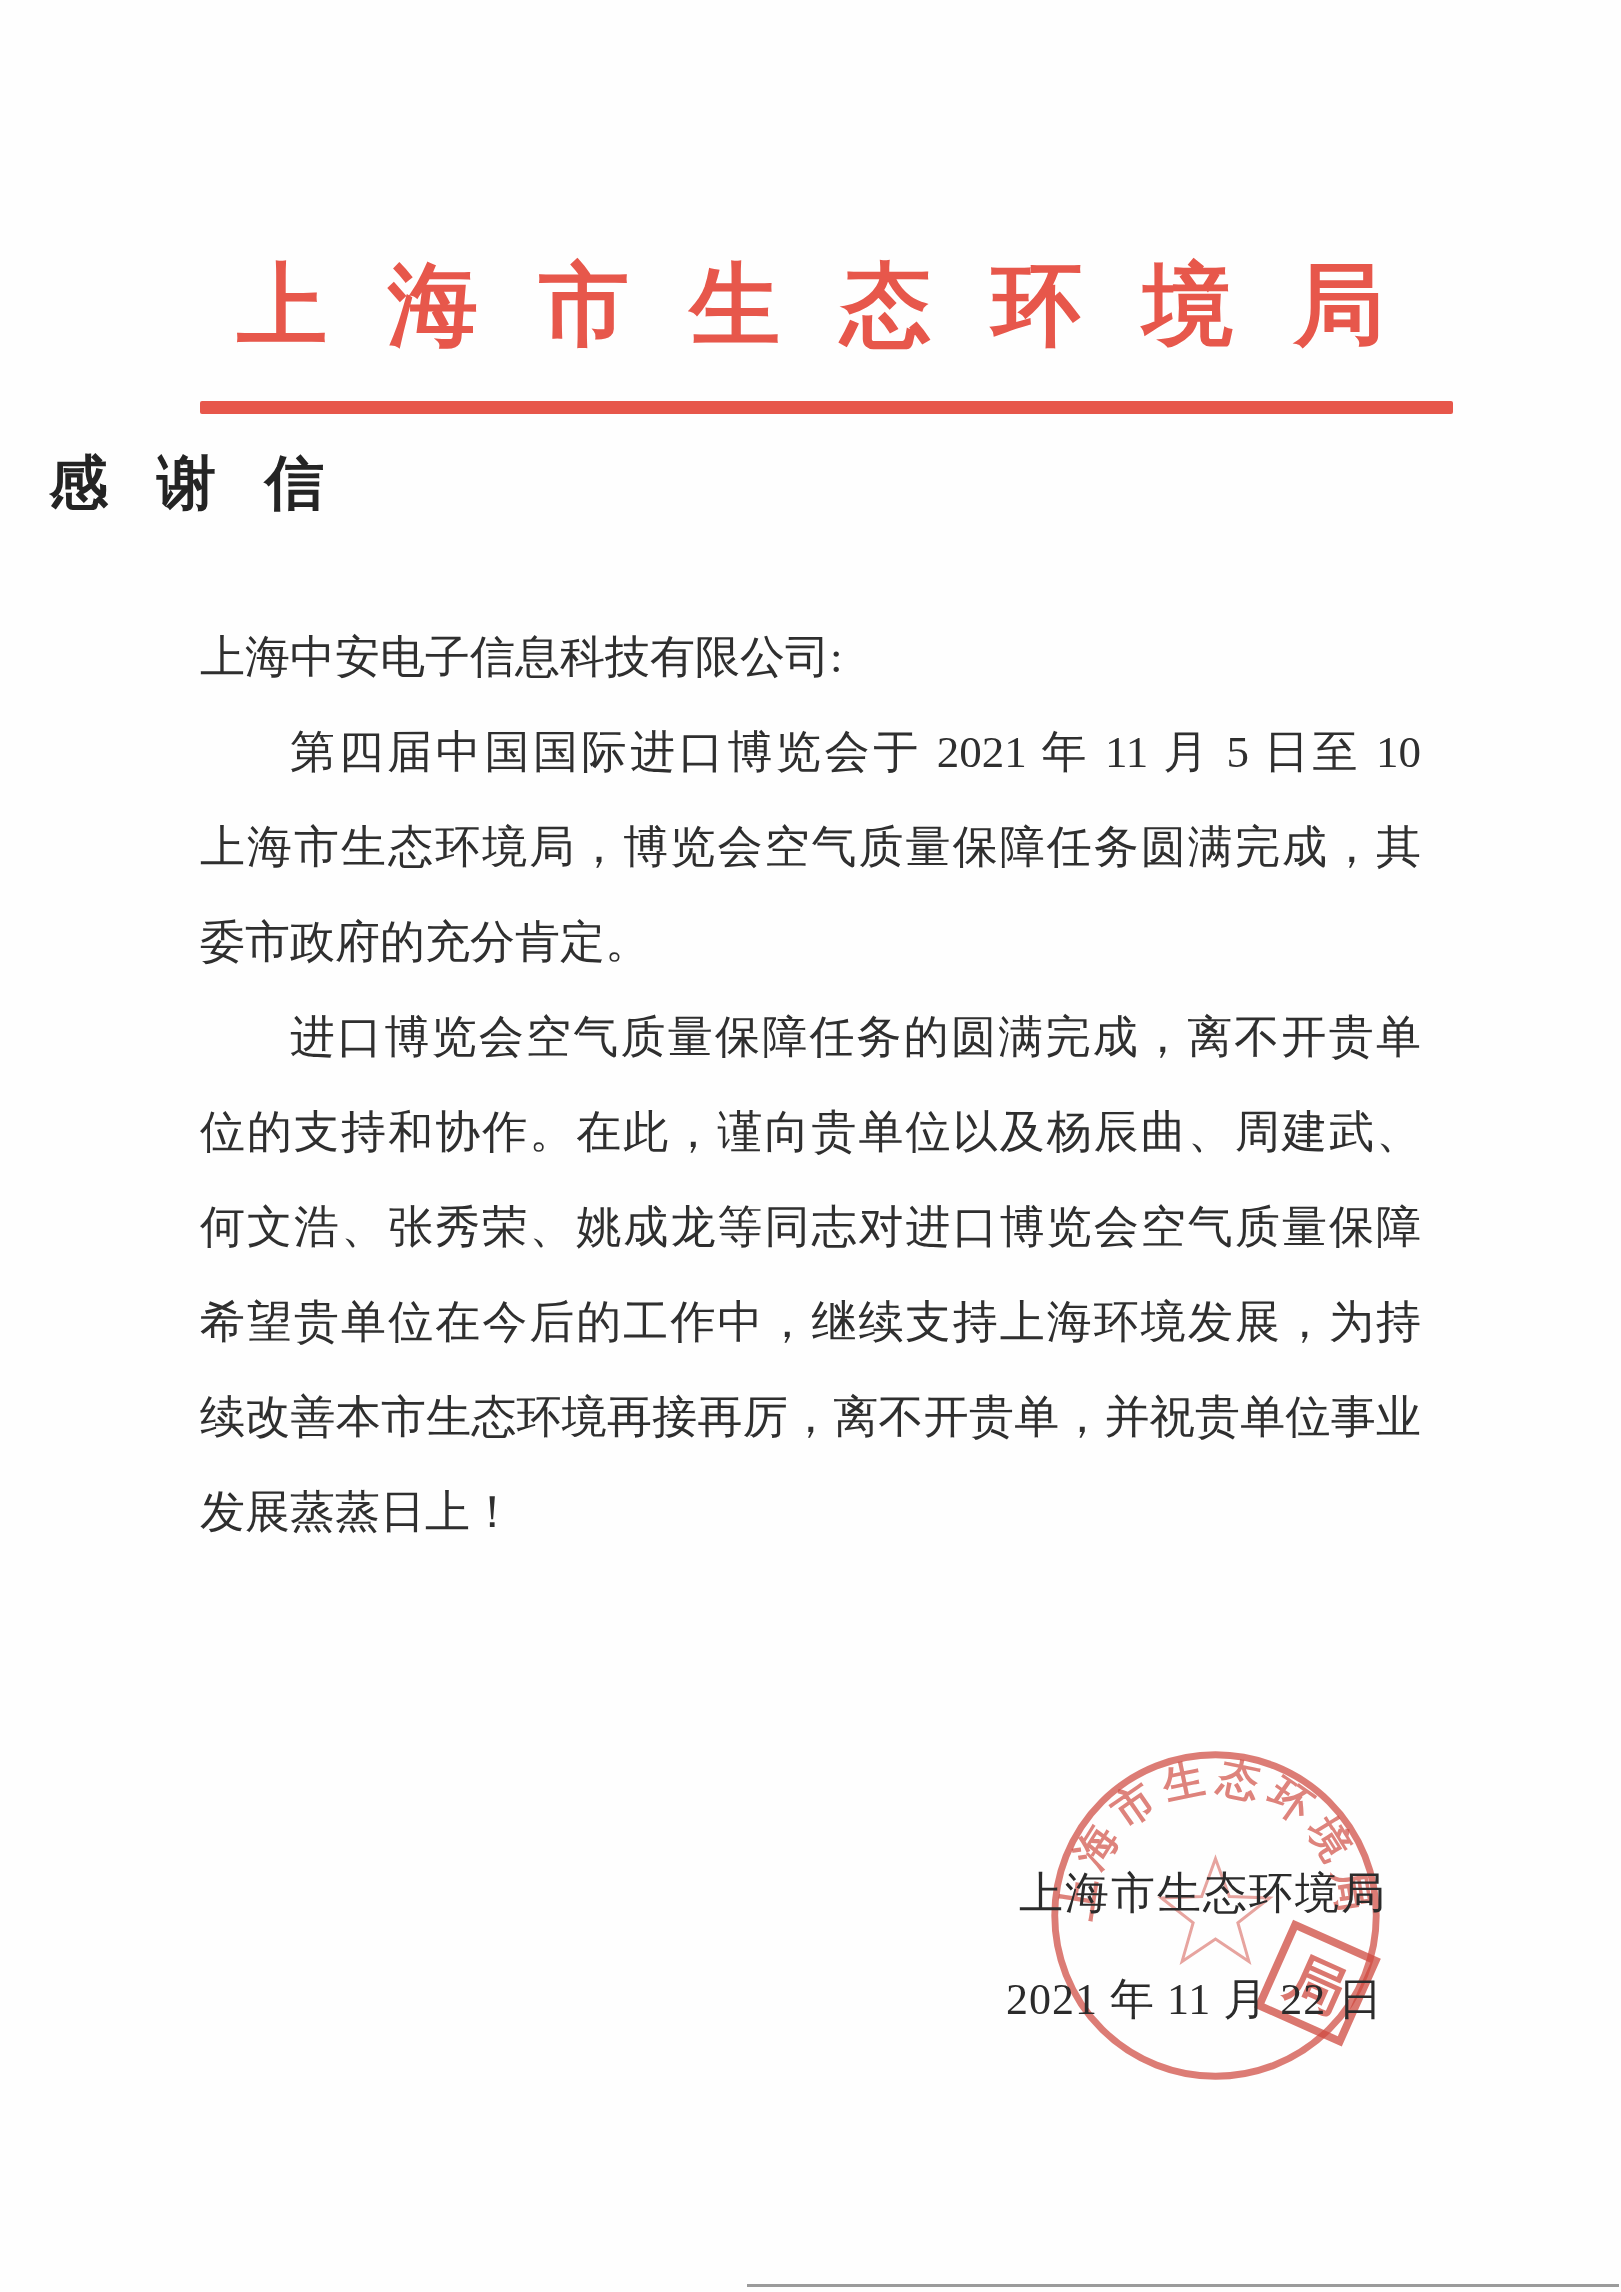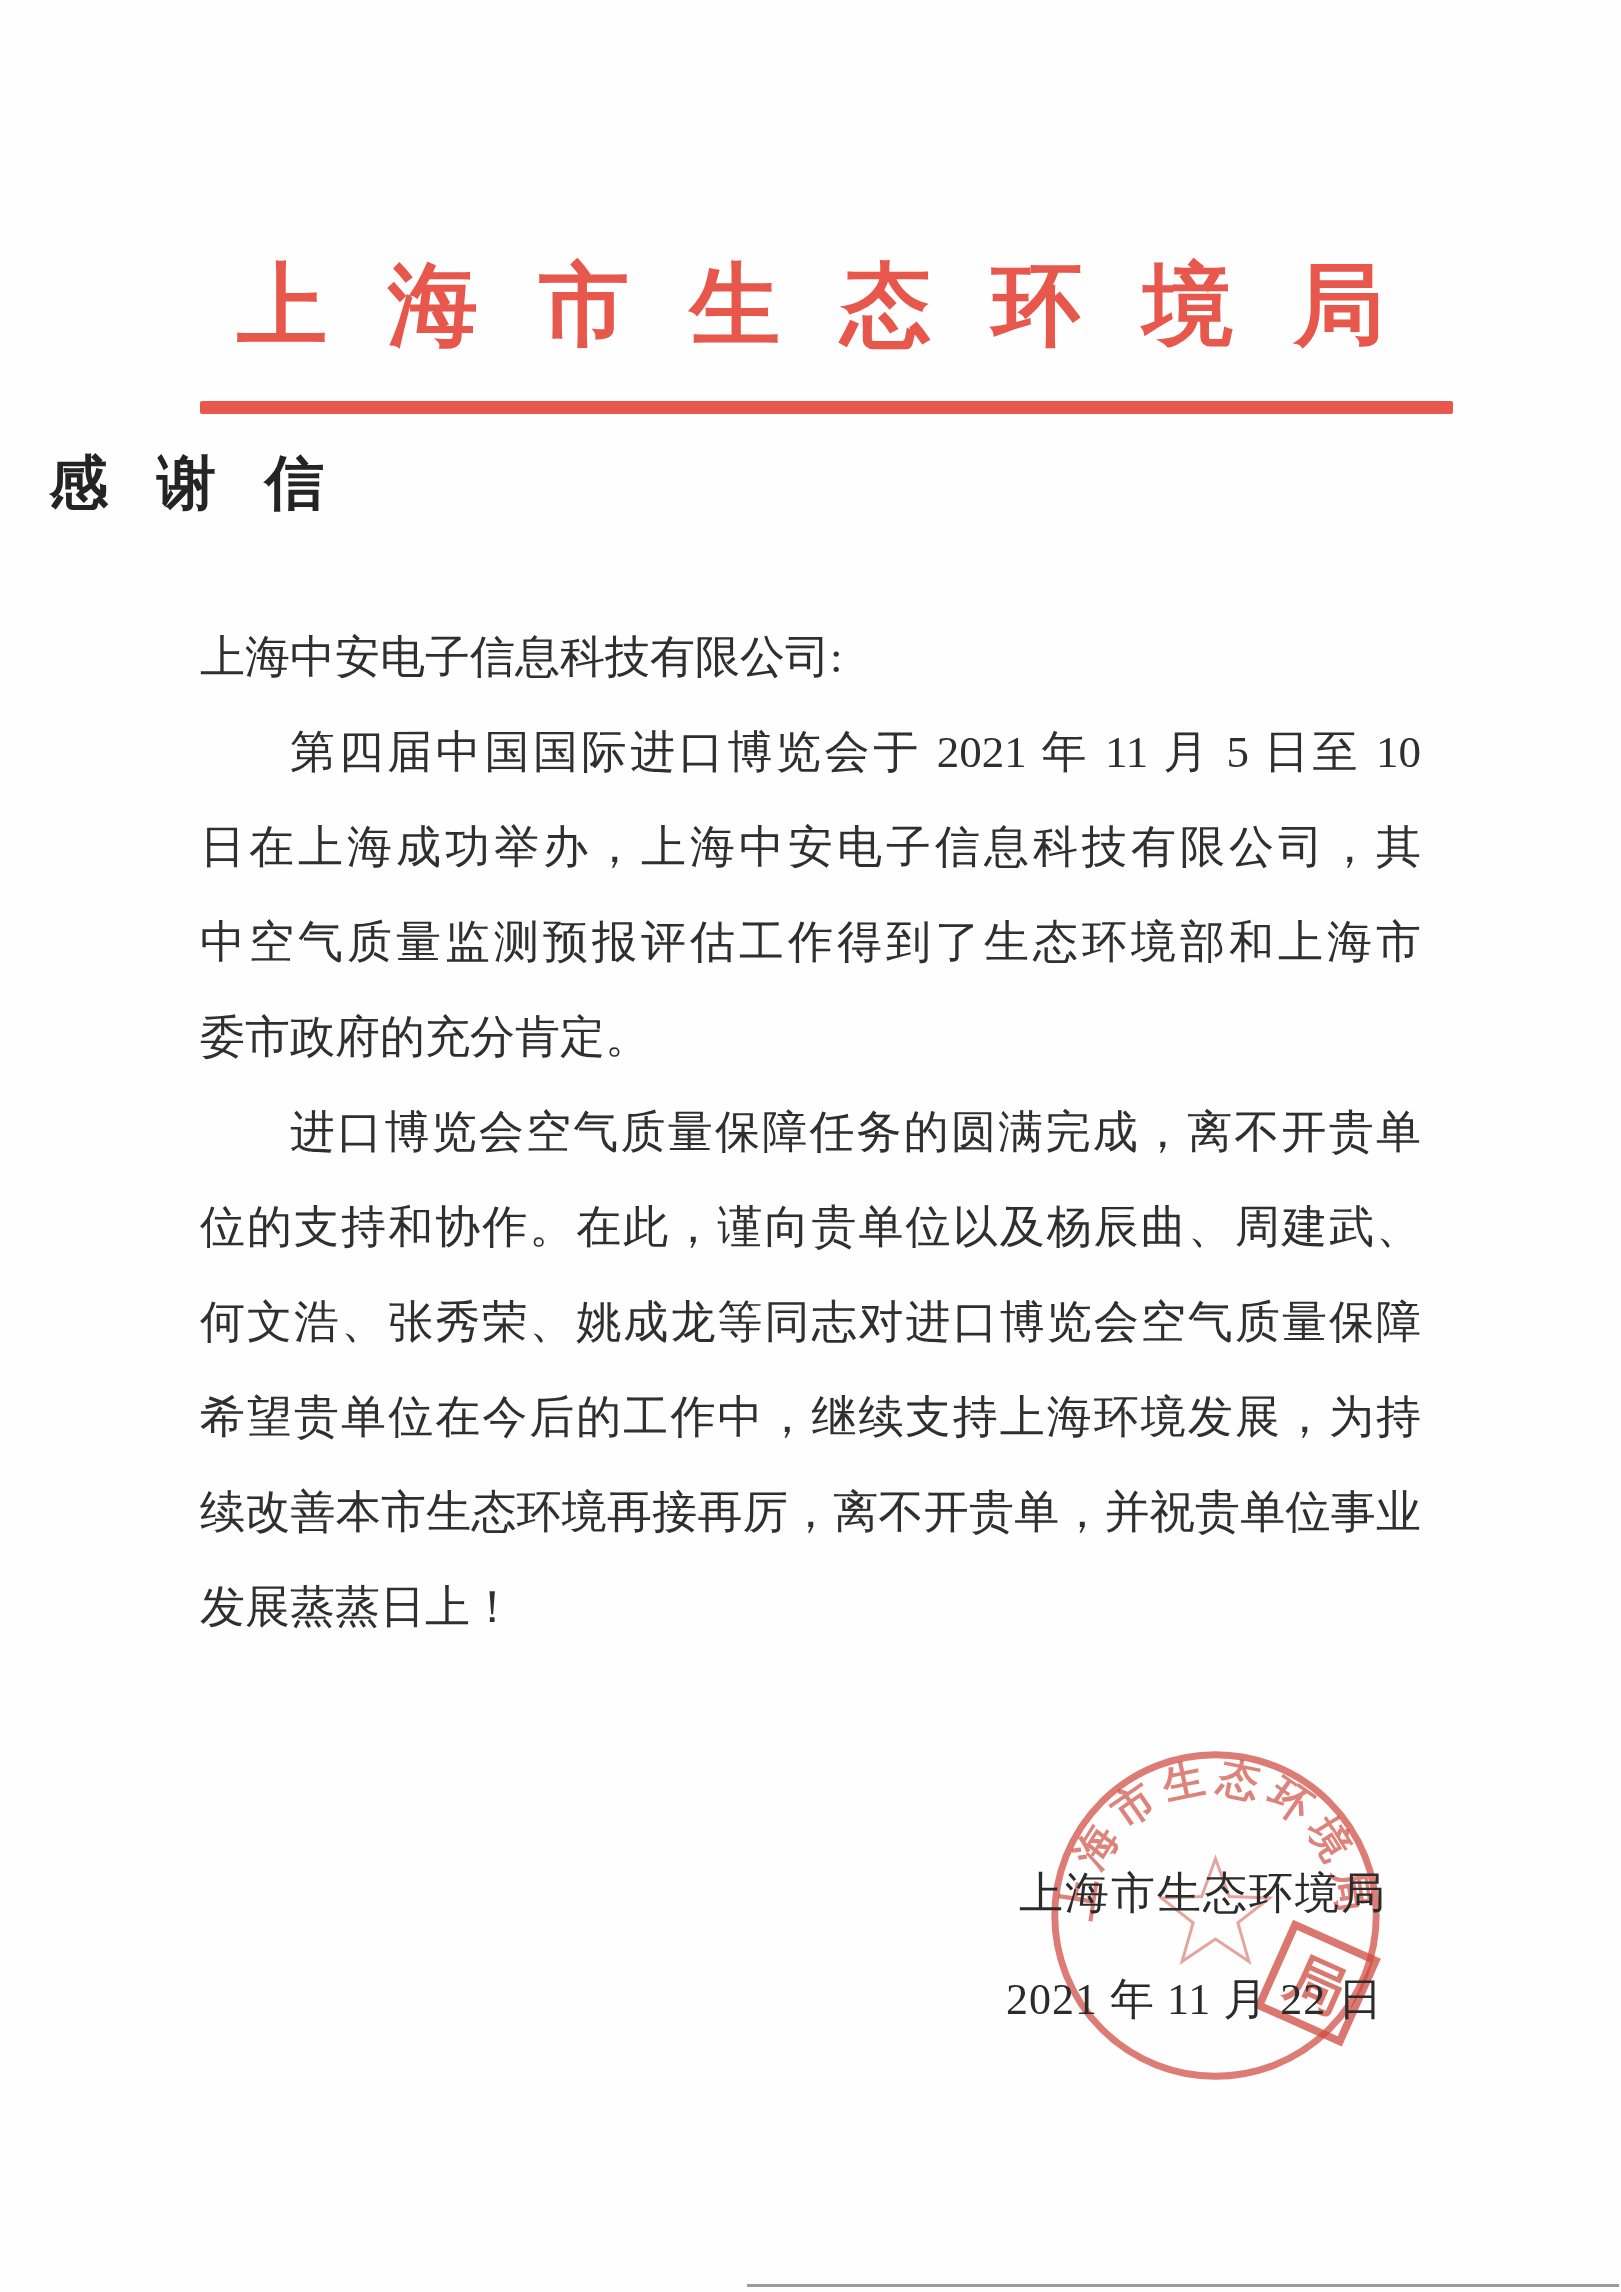--- a/index.html
+++ b/index.html
@@ -81,22 +81,21 @@
   <div class="org-header">上海市生态环境局</div>
   <div class="red-rule"></div>
 
   <div class="doc-title">感谢信</div>
 
   <div class="letter-body">
     <div class="line">上海中安电子信息科技有限公司:</div>
 
     <div>
       <div class="line j indent">第四届中国国际进口博览会于 2021 年 11 月 5 日至 10</div>
-      <div class="line j">日在上海成功举办，上海中安电子信息科技有限公司，其</div>
-      <div class="line j">中空气质量监测预报评估工作得到了生态环境部和上海市</div>
+      <div class="line j">上海市生态环境局，博览会空气质量保障任务圆满完成，其</div>
       <div class="line">委市政府的充分肯定。</div>
     </div>
 
     <div>
       <div class="line j indent">进口博览会空气质量保障任务的圆满完成，离不开贵单</div>
       <div class="line j">位的支持和协作。在此，谨向贵单位以及杨辰曲、周建武、</div>
       <div class="line j">何文浩、张秀荣、姚成龙等同志对进口博览会空气质量保障</div>
       <div class="line j">希望贵单位在今后的工作中，继续支持上海环境发展，为持</div>
       <div class="line j">续改善本市生态环境再接再厉，离不开贵单，并祝贵单位事业</div>
       <div class="line">发展蒸蒸日上！</div>

